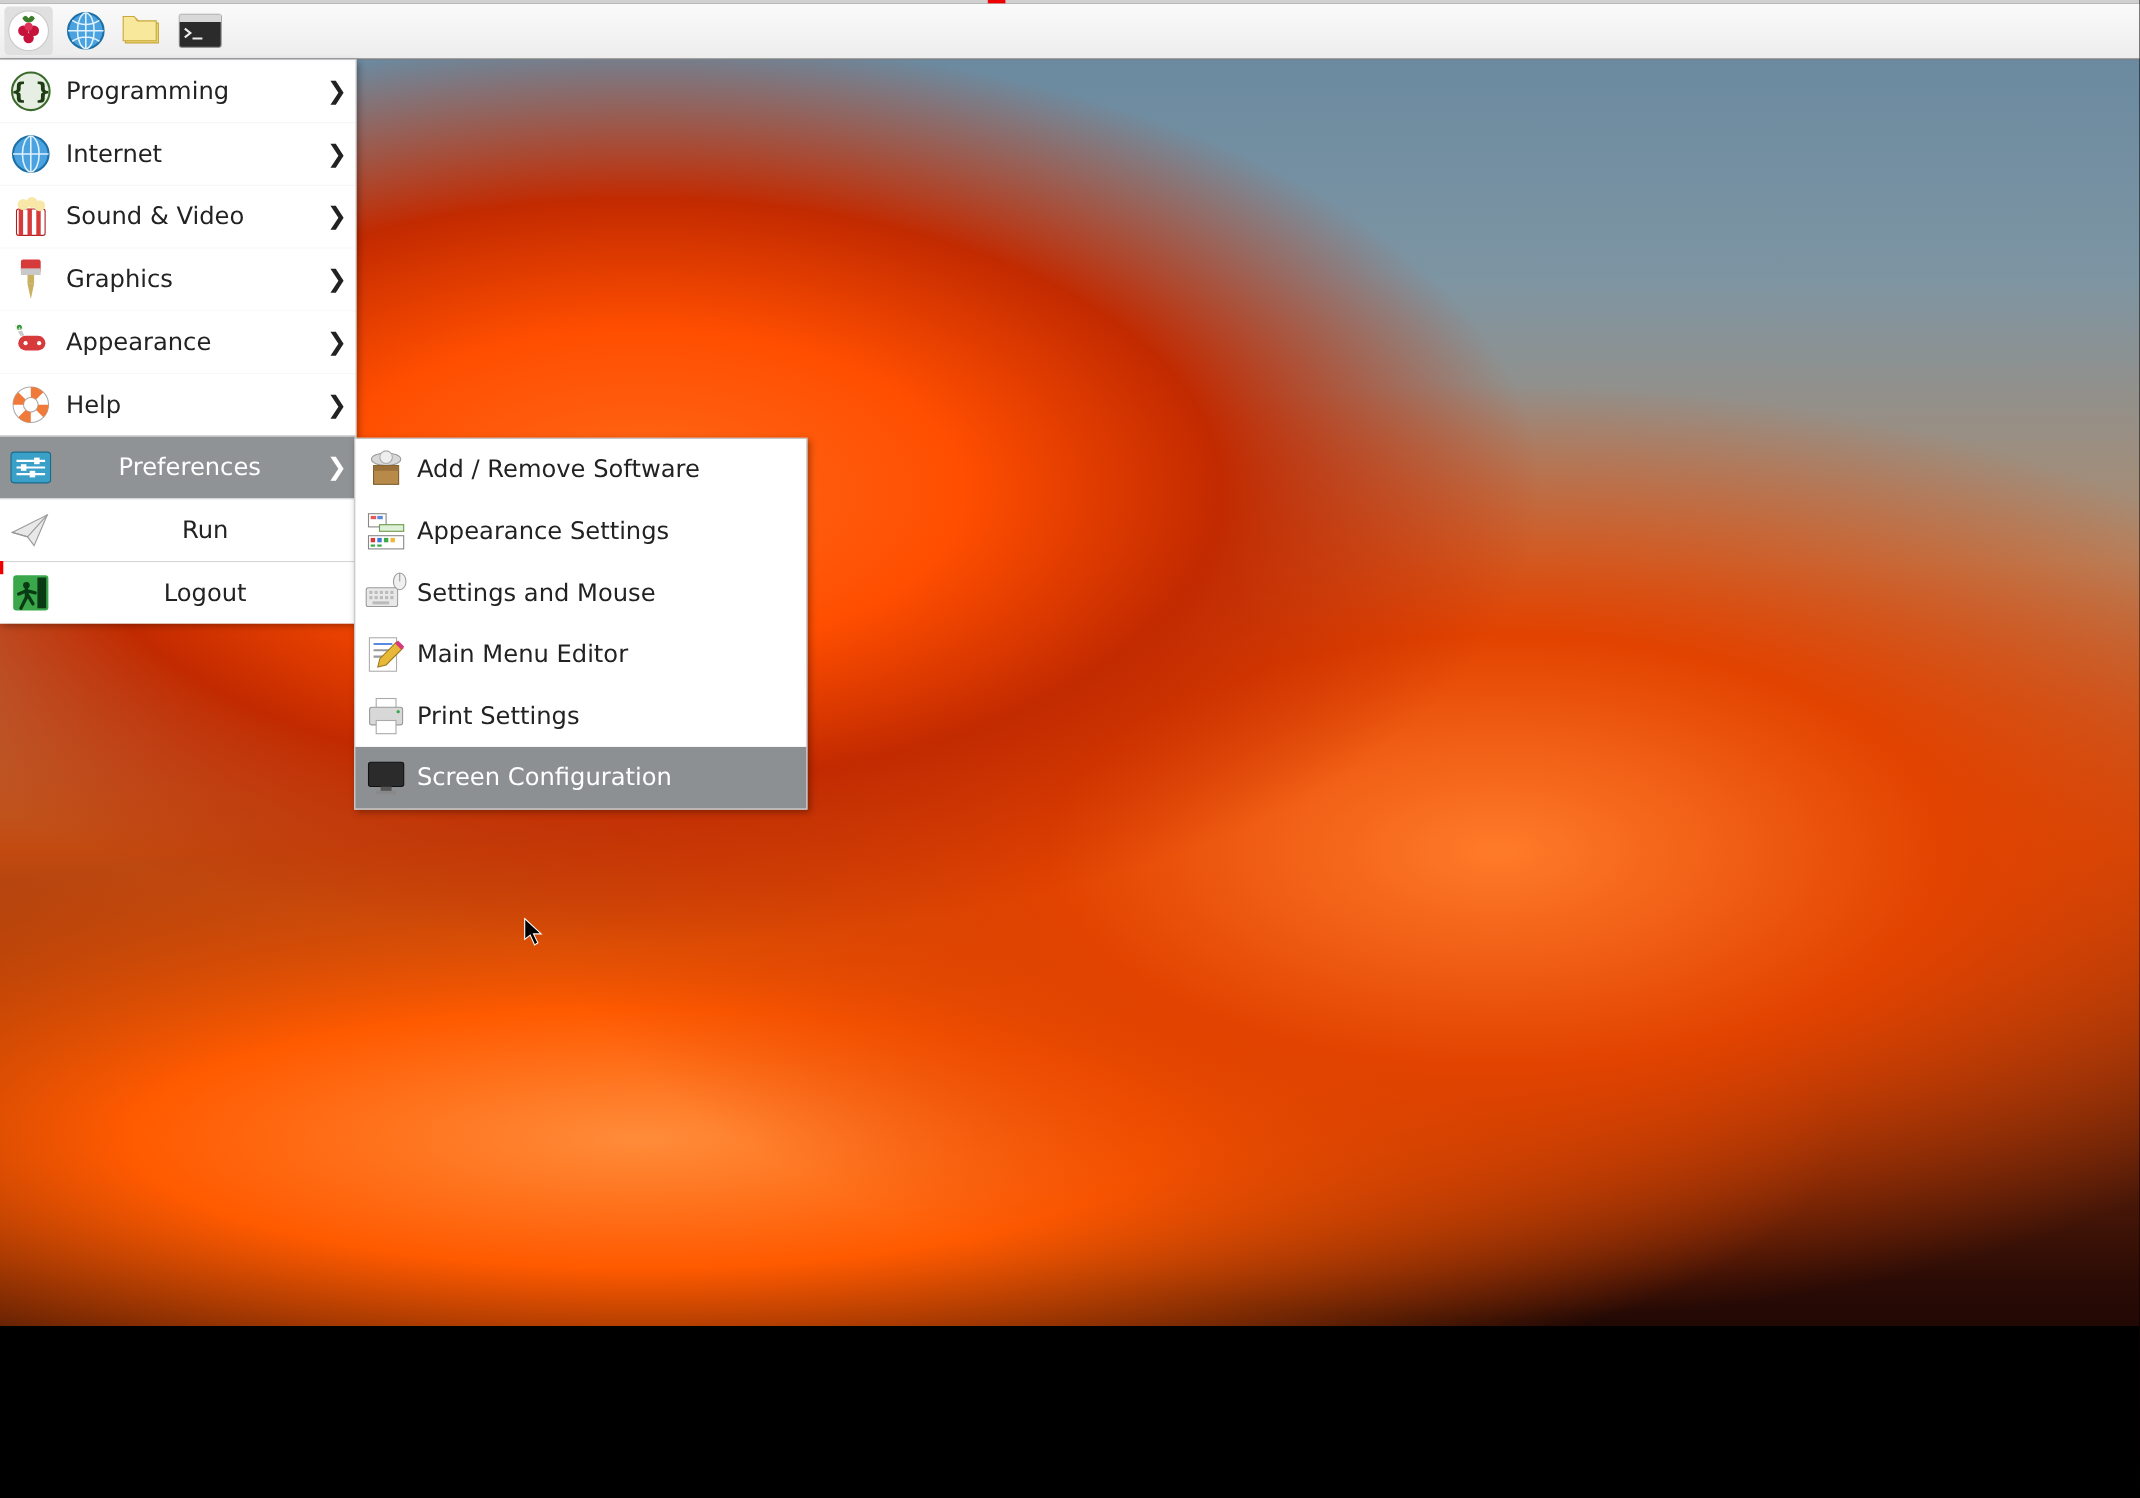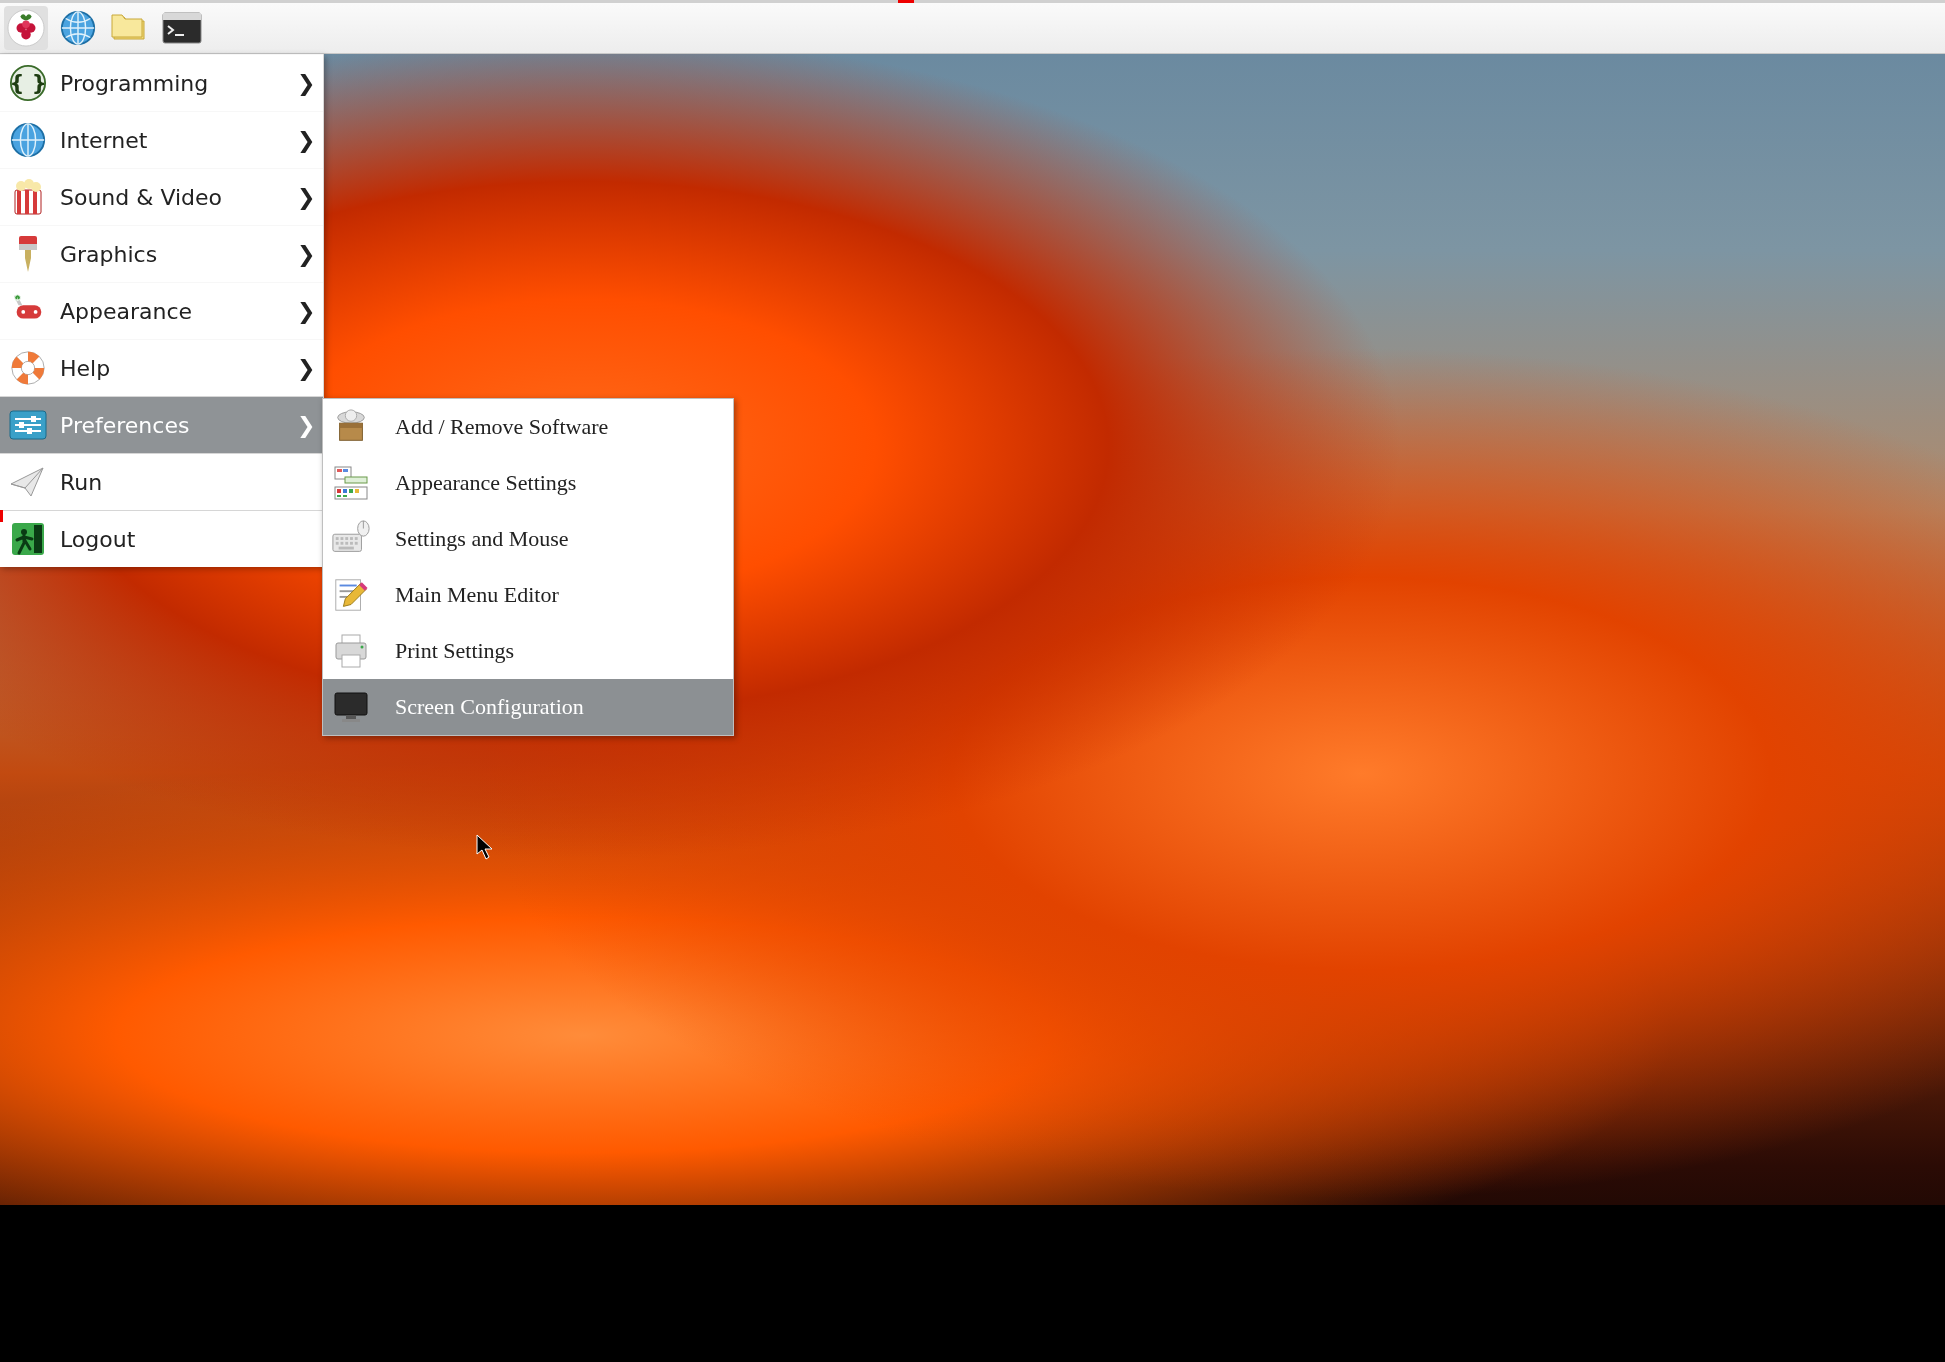--- a/index.html
+++ b/index.html
@@ -69,20 +69,21 @@
     height: 57px;
     padding: 0 10px 0 8px;
     font-size: 22px;
     color: #222;
     cursor: pointer;
     border-top: 1px solid rgba(0,0,0,0.03);
     gap: 12px;
   }
   .menu-item.tall-sep {
     border-top: 1px solid #d6d6d6;
+    text-align: center;
   }
   .menu-item.selected {
     background: #8f9396;
     color: #fff;
   }
   .menu-item .icon-slot {
     width: 40px; height: 40px;
     display: flex; align-items: center; justify-content: center;
     flex: 0 0 40px;
   }
@@ -105,23 +106,22 @@
     box-shadow: 2px 2px 6px rgba(0,0,0,.35);
     z-index: 11;
   }
   .submenu-item {
     display: flex;
     align-items: center;
     height: 56px;
     padding: 0 14px 0 8px;
     font-size: 22px;
     color: #222;
-    gap: 24px;
+    gap: 8px;
     cursor: pointer;
-    font-family: Liberation Serif, serif;
   }
   .submenu-item.selected {
     background: #8c9093;
     color: #fff;
     text-align: right;
   }
   .submenu-item .icon-slot {
     width: 40px; height: 40px;
     display: flex; align-items: center; justify-content: center;
     flex: 0 0 40px;

